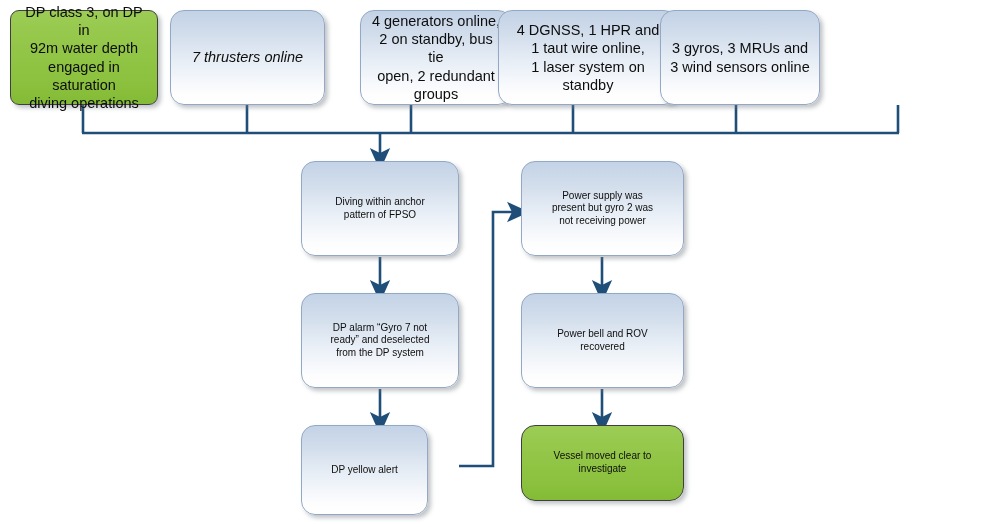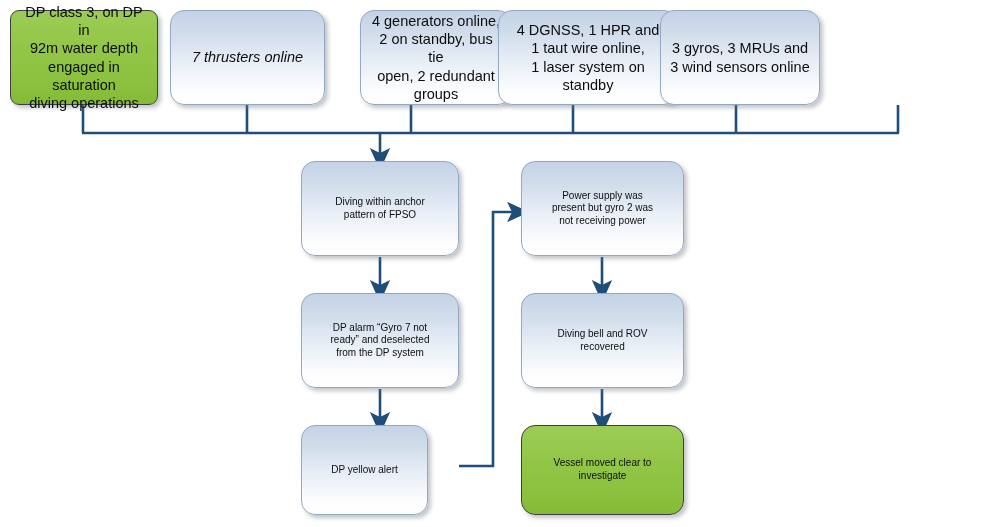--- a/index.html
+++ b/index.html
@@ -138,22 +138,22 @@
     <span class="lbl">DP yellow alert</span>
   </div>
 
   <div class="node blue r2" style="left:521px; top:161px; width:163px; height:95px;">
     <span class="lbl">Power supply was
 present but gyro 2 was
 not receiving power</span>
   </div>
 
   <div class="node blue r2" style="left:521px; top:293px; width:163px; height:95px;">
-    <span class="lbl">Diving bell and ROV
+    <span class="lbl">Power bell and ROV
 recovered</span>
   </div>
 
-  <div class="node green r2" style="left:521px; top:425px; width:163px; height:90px;">
+  <div class="node green r2" style="left:521px; top:425px; width:163px; height:76px;">
     <span class="lbl">Vessel moved clear to
 investigate</span>
   </div>
 
 </div>
 
 </body></html>

